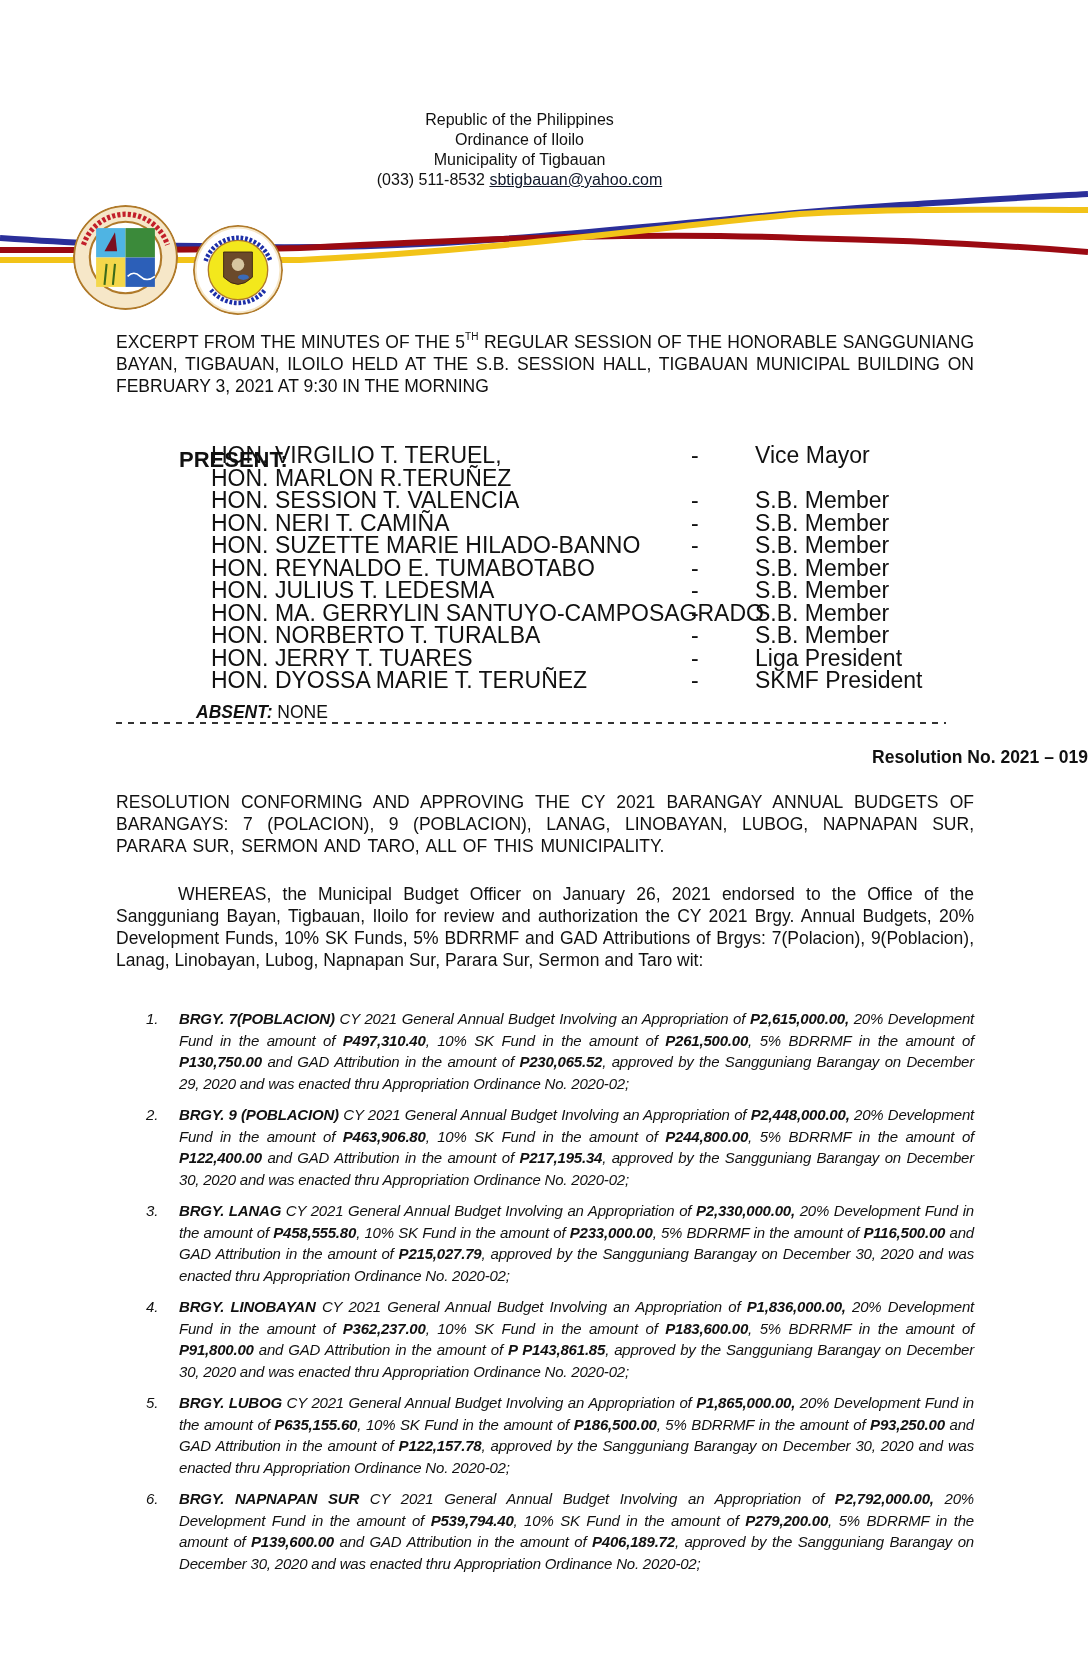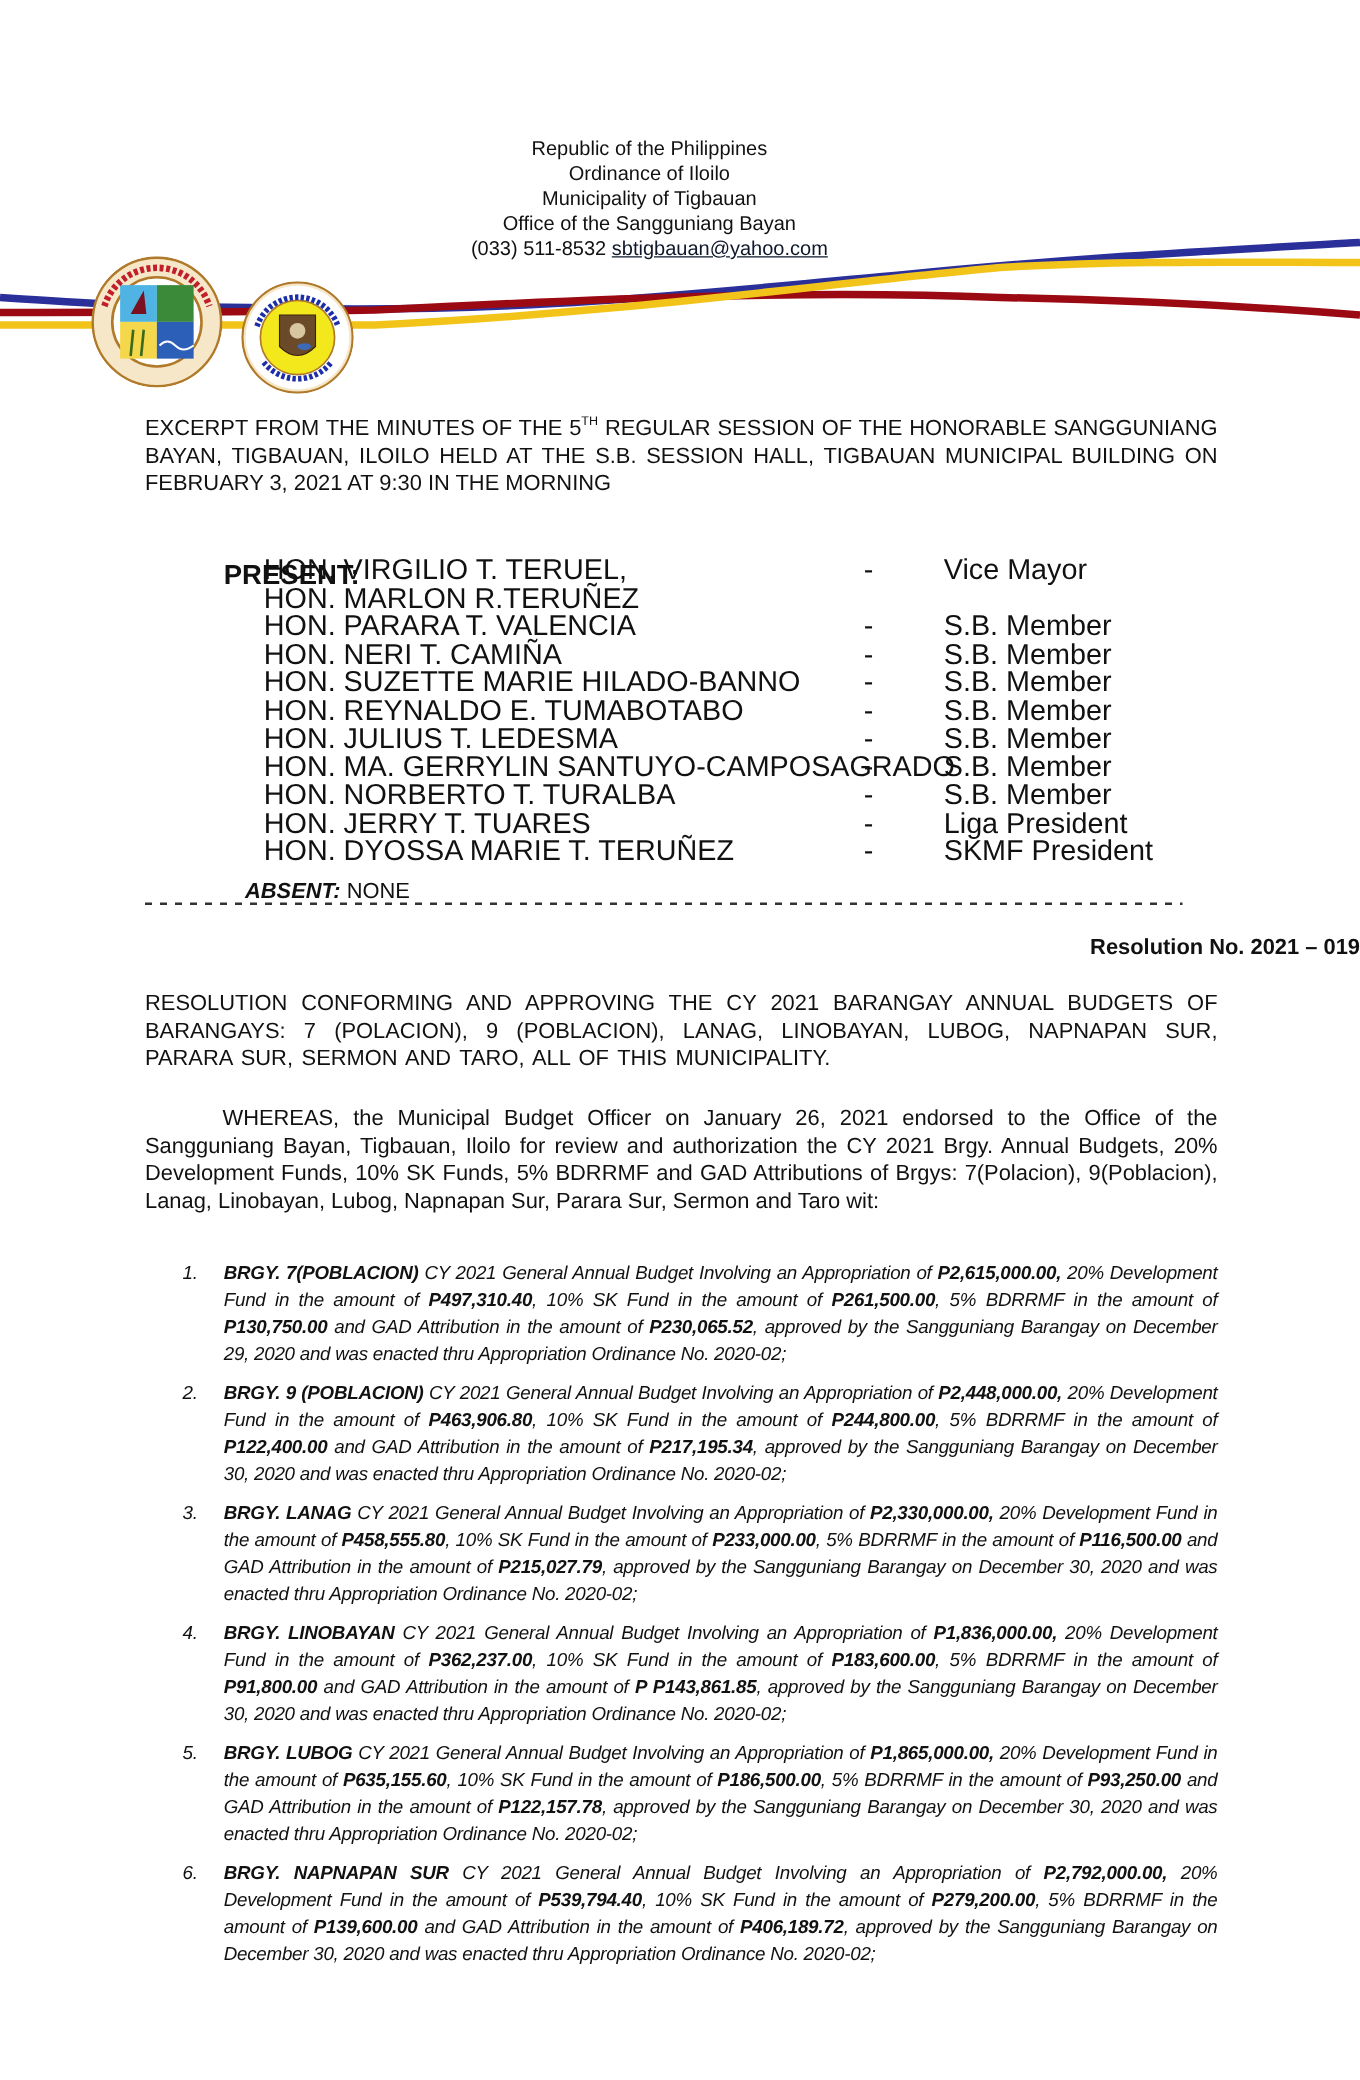--- a/index.html
+++ b/index.html
@@ -64,21 +64,20 @@
 <div class="letterhead">
   <svg class="ribbons" viewBox="0 0 1088 100" preserveAspectRatio="none">
     <path d="M0,48 C60,52 120,56 200,56 C420,62 560,44 720,30 C860,16 980,10 1088,4" stroke="#2b2f9a" stroke-width="6" fill="none"></path>
     <path d="M0,60 C100,60 200,60 300,58 C500,48 650,42 800,48 C900,50 1000,55 1088,62" stroke="#9b0a12" stroke-width="6" fill="none"></path>
     <path d="M0,70 C100,70 200,70 300,70 C500,60 650,38 800,24 C900,18 1000,20 1088,20" stroke="#f2c318" stroke-width="6" fill="none"></path>
   </svg>
   <div class="lh-text">
     <span class="line">Republic of the Philippines</span>
     <span class="line">Ordinance of Iloilo</span>
     <span class="line">Municipality of Tigbauan</span>
-    <span class="line">Office of the Sangguniang Bayan</span>
     <span class="line" style="padding-left:0;">
       <span>(033) 511-8532</span>
       <a class="email">sbtigbauan@yahoo.com</a>
     </span>
   </div>
 
   <svg class="seal seal-muni" viewBox="0 0 100 100">
     <circle cx="50" cy="50" r="49" fill="#f6e7c8" stroke="#b07a2a" stroke-width="2"></circle>
     <circle cx="50" cy="50" r="34" fill="#fff" stroke="#b07a2a" stroke-width="2"></circle>
     <rect x="22" y="22" width="28" height="28" fill="#4fb4e3"></rect>
@@ -110,21 +109,21 @@
 <div class="attendees">
   <div class="att-row">
       <span class="att-name">HON. VIRGILIO T. TERUEL,</span>
       <span class="att-dash">-</span>
       <span class="att-role">Vice Mayor</span>
     </div>
   <div class="att-row special">
       <span class="att-name">HON. MARLON R.TERUÑEZ</span>
     </div>
   <div class="att-row">
-      <span class="att-name">HON. PARARA T. VALENCIA</span>
+      <span class="att-name">HON. SESSION T. VALENCIA</span>
       <span class="att-dash">-</span>
       <span class="att-role">S.B. Member</span>
     </div>
   <div class="att-row">
       <span class="att-name">HON. NERI T. CAMIÑA</span>
       <span class="att-dash">-</span>
       <span class="att-role">S.B. Member</span>
     </div>
   <div class="att-row">
       <span class="att-name">HON. SUZETTE MARIE HILADO-BANNO</span>

